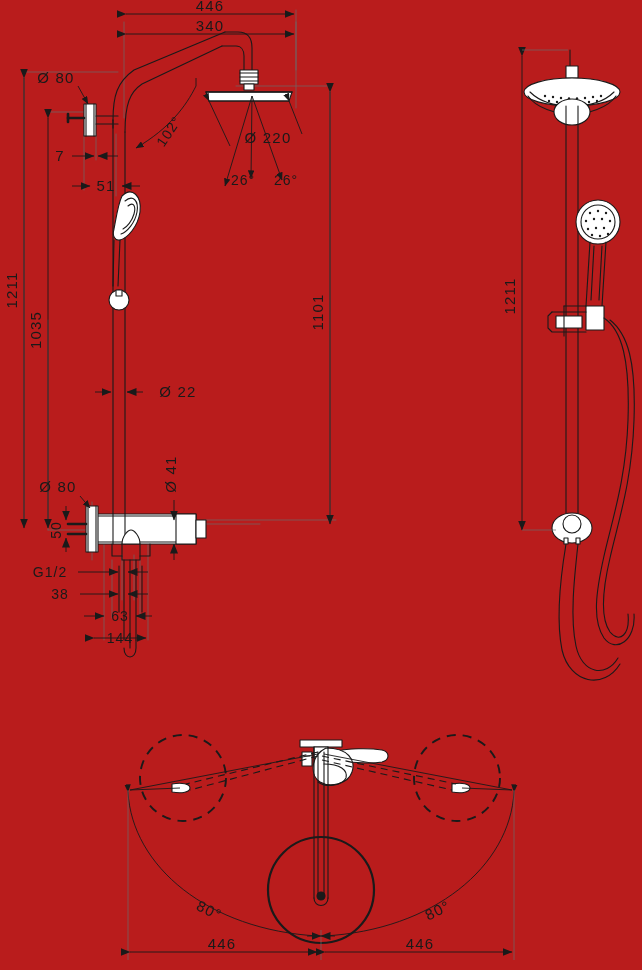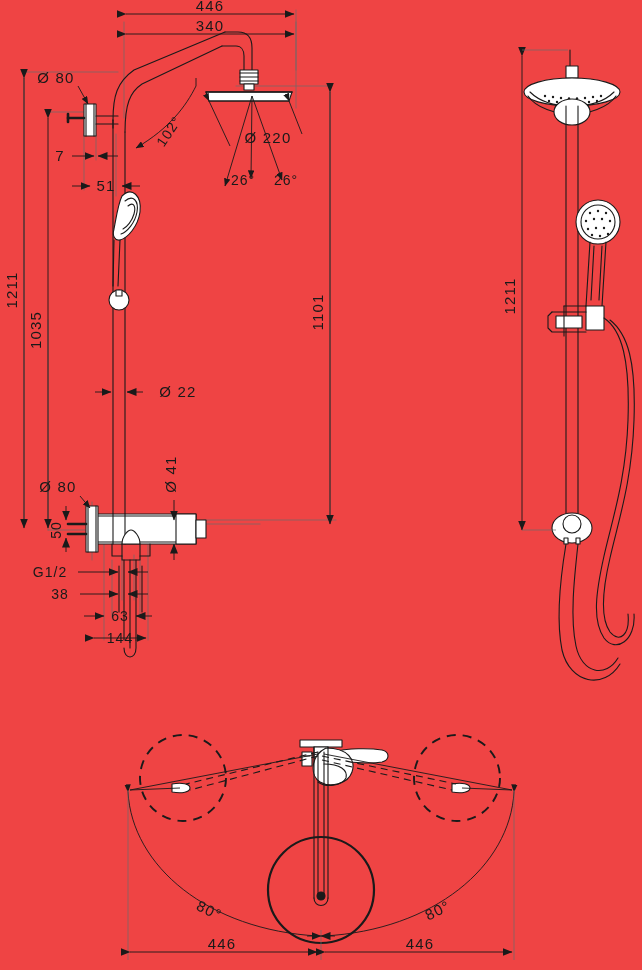--- a/index.html
+++ b/index.html
@@ -1,18 +1,18 @@
 <!DOCTYPE html>
 <html><head>
 <meta charset="utf-8">
 <style>
   html,body{margin:0;padding:0;background:#ffffff;}
   body{width:642px;height:970px;overflow:hidden;
        font-family:"Liberation Sans","DejaVu Sans",sans-serif;}
-  #stage{position:relative;width:642px;height:970px;background:#ef4444;}
+  #stage{position:relative;width:642px;height:970px;background:#b91c1c;}
   svg{display:block;}
   .dimtext{font-family:"Liberation Sans","DejaVu Sans",sans-serif;
            font-size:15px;fill:#1a1a1a;letter-spacing:1.2px;}
   .dimtext.small{font-size:14px;letter-spacing:1px;}
   text{user-select:none;}
 </style>
 </head>
 <body>
 
 <div id="stage">

